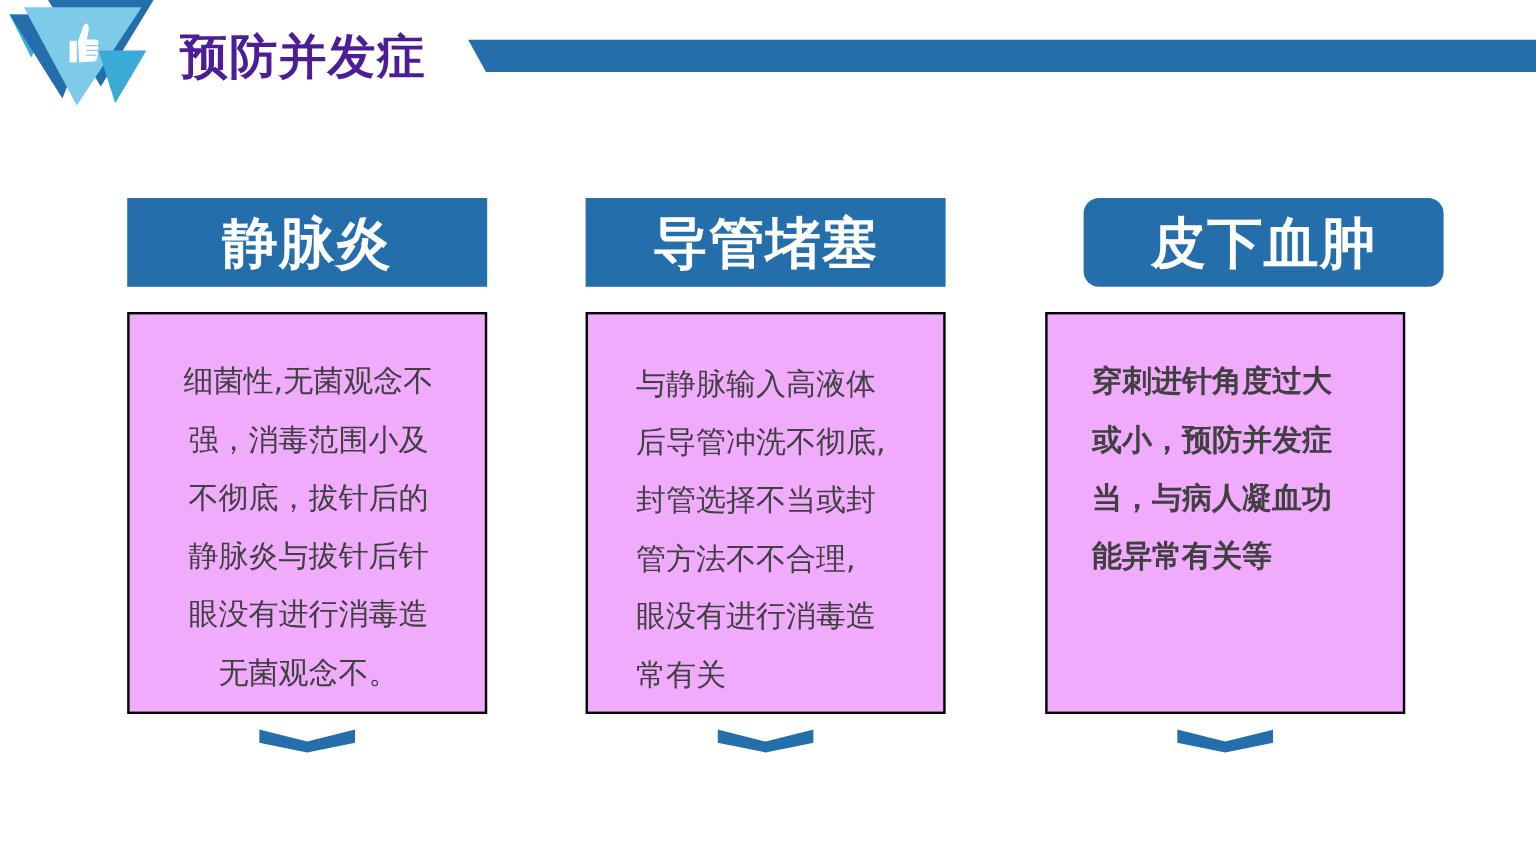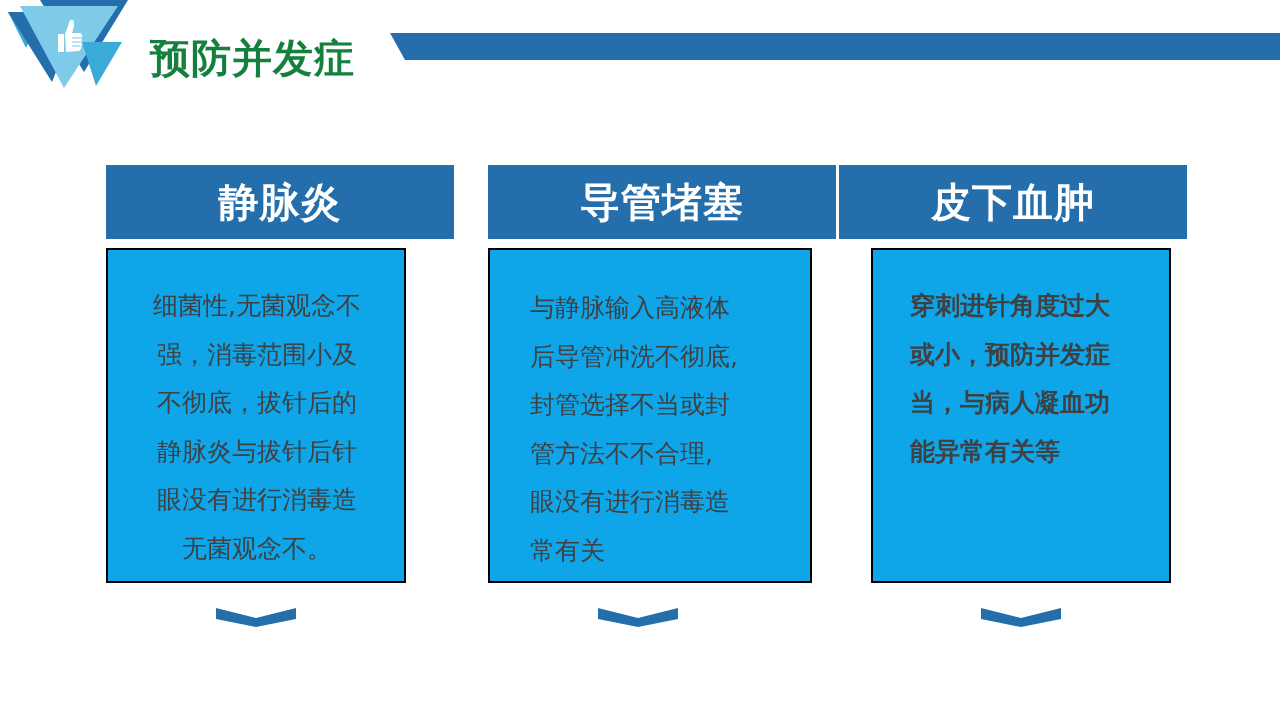--- a/index.html
+++ b/index.html
@@ -2,32 +2,32 @@
 <html><head>
   <meta charset="utf-8">
   <style>
     html, body { margin: 0; padding: 0; }
     body {
       width: 1280px; height: 720px; background: #ffffff; position: relative; overflow: hidden;
       font-family: "DejaVu Sans", "Liberation Sans", sans-serif;
     }
     .logo { position: absolute; left: 0; top: 0; width: 140px; height: 95px; }
     .page-title {
-      position: absolute; left: 150px; top: 32px; font-size: 40px; font-weight: bold; color: #15803d;
+      position: absolute; left: 150px; top: 22px; font-size: 40px; font-weight: bold; color: #4c1d95;
       letter-spacing: 1px; line-height: 52px;
     }
     .title-bar { position: absolute; left: 390px; top: 33px; width: 890px; height: 27px; }
     .card-header {
-      position: absolute; top: 165px; width: 348px; height: 74px; background: #236eab;
-      color: #ffffff; font-size: 40px; font-weight: bold; text-align: center; line-height: 74px;
+      position: absolute; top: 165px; width: 300px; height: 74px; background: #236eab;
+      color: #ffffff; font-size: 46px; font-weight: bold; text-align: center; line-height: 74px;
       letter-spacing: 1px;
     }
     .card-box {
-      position: absolute; top: 248px; width: 296px; height: 331px; border: 2px solid #000000;
-      background: #0ea5e9; box-sizing: content-box;
+      position: absolute; top: 260px; width: 296px; height: 331px; border: 2px solid #000000;
+      background: #f0abfc; box-sizing: content-box;
     }
     .card-text {
       position: absolute; top: 32px; font-size: 25px; color: #404040; line-height: 48.5px;
       width: 220px;
     }
     .card-text.center { text-align: center; left: 38px; width: 222px; }
     .card-text.left { left: 40px; width: 230px; }
     .chevron { position: absolute; top: 605px; width: 80px; height: 24px; }
   </style>
 </head>
@@ -63,35 +63,35 @@
     <div>静脉炎与拔针后针</div>
     <div>眼没有进行消毒造</div>
     <div>无菌观念不。</div>
   </div>
 </div>
 <svg class="chevron" style="left:216px;" viewBox="0 0 80 24">
   <polygon points="0,3 40,13 80,3 80,14 40,22 0,14" fill="#236eab"></polygon>
 </svg>
 
 <div class="card-header" style="left:488px;">导管堵塞</div>
-<div class="card-box" style="left:488px;padding-left:24px;">
+<div class="card-box" style="left:488px;">
   <div class="card-text left" style="top:34px;">
     <div>与静脉输入高液体</div>
     <div>后导管冲洗不彻底,</div>
     <div>封管选择不当或封</div>
     <div>管方法不不合理,</div>
     <div>眼没有进行消毒造</div>
     <div>常有关</div>
   </div>
 </div>
 <svg class="chevron" style="left:598px;" viewBox="0 0 80 24">
   <polygon points="0,3 40,13 80,3 80,14 40,22 0,14" fill="#236eab"></polygon>
 </svg>
 
-<div class="card-header" style="left:839px;">皮下血肿</div>
+<div class="card-header" style="left:903px;border-radius:13px;">皮下血肿</div>
 <div class="card-box" style="left:871px;font-weight:bold;">
   <div class="card-text left" style="left:37px;top:32px;">
     <div>穿刺进针角度过大</div>
     <div>或小，预防并发症</div>
     <div>当，与病人凝血功</div>
     <div>能异常有关等</div>
   </div>
 </div>
 <svg class="chevron" style="left:981px;" viewBox="0 0 80 24">
   <polygon points="0,3 40,13 80,3 80,14 40,22 0,14" fill="#236eab"></polygon>

